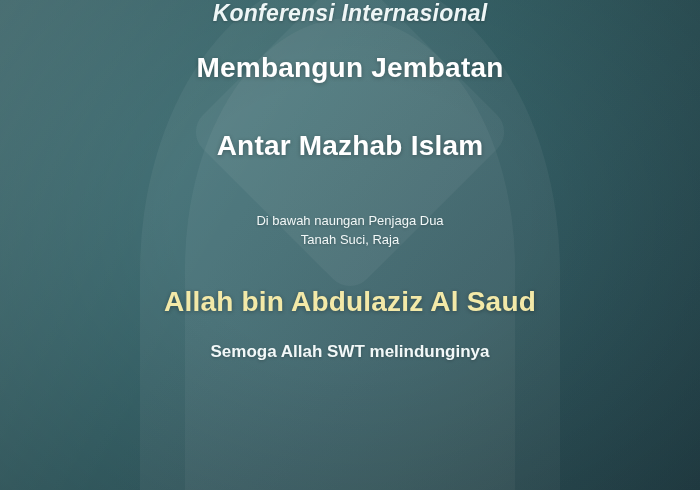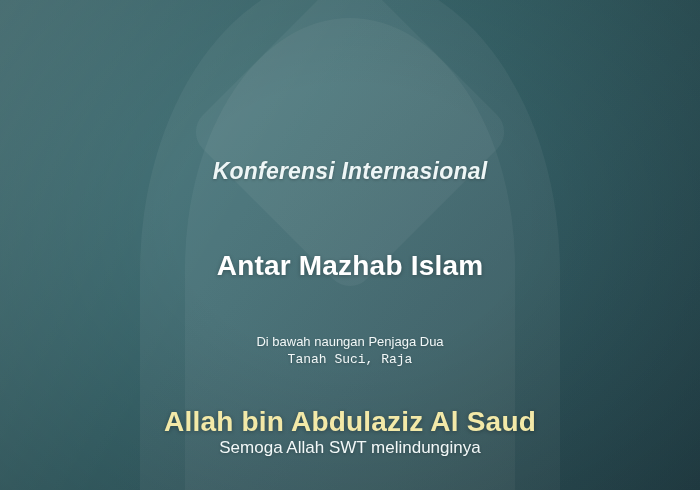--- a/index.html
+++ b/index.html
@@ -70,21 +70,20 @@
   }
 
   .content {
     position: absolute;
     inset: 0;
     z-index: 3;
     display: flex;
     flex-direction: column;
     align-items: center;
     justify-content: flex-start;
-    padding-top: 158px;
     box-sizing: border-box;
     text-align: center;
   }
 
   .kicker {
     font-style: italic;
     font-size: 23px;
     font-weight: 600;
     color: #eef6f6;
     letter-spacing: 0.2px;
@@ -103,53 +102,55 @@
   .headline .l2 { display: block; margin-top: 40px; }
 
   .subtitle {
     margin-top: 48px;
     font-size: 13px;
     font-weight: 400;
     line-height: 1.45;
     color: #f2f8f8;
     text-shadow: 0 1px 3px rgba(0,0,0,0.22);
   }
-  .subtitle .l2 { display: block; font-family: Liberation Mono, monospace; }
+  .subtitle .l2 { display: block; }
 
   .name {
     margin-top: 36px;
     font-size: 28px;
     font-weight: 700;
     color: #f3e9a8;
     letter-spacing: 0.2px;
     text-shadow: 0 1px 4px rgba(0,0,0,0.3);
   }
 
   .blessing {
+    margin-top: 24px;
     font-size: 17px;
-    font-weight: 400;
+    font-weight: 700;
     color: #f2f8f8;
     text-shadow: 0 1px 3px rgba(0,0,0,0.22);
   }
 </style>
 </head>
 <body>
 
 <div class="poster">
 
   <div class="arch-outer"></div>
   <div class="arch-inner"></div>
   <div class="arch-point"></div>
   <div class="vignette"></div>
 
   <div class="content">
 
     <div class="kicker">Konferensi Internasional</div>
 
     <div class="headline">
+      <span class="l1">Membangun Jembatan</span>
       <span class="l2">Antar Mazhab Islam</span>
     </div>
 
     <div class="subtitle">
       <span class="l1">Di bawah naungan Penjaga Dua</span>
       <span class="l2">Tanah Suci, Raja</span>
     </div>
 
     <div class="name">Allah bin Abdulaziz Al Saud</div>
 

